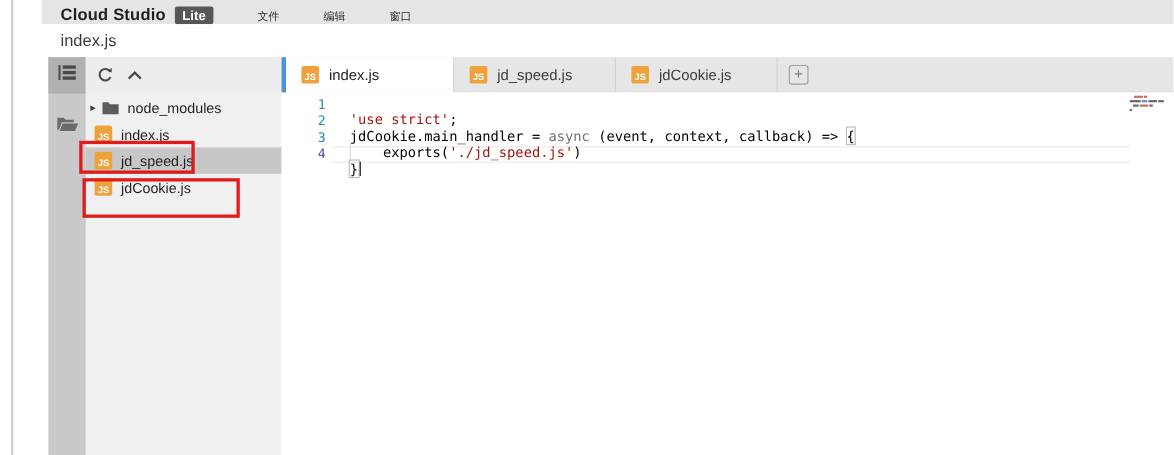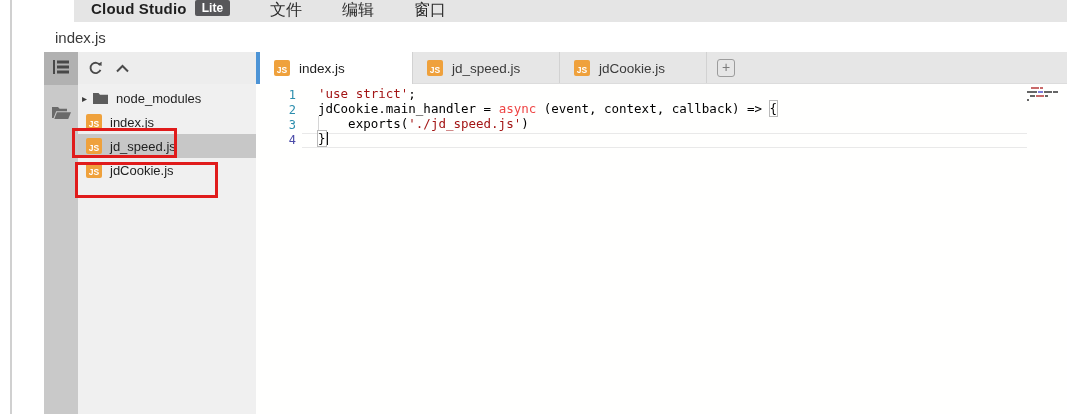--- a/index.html
+++ b/index.html
@@ -6,24 +6,24 @@
   html,body { background:#fff; }
   .page {
     position:relative; width:1067px; height:414px; overflow:hidden;
     background:#fff; font-family:"Liberation Sans", sans-serif;
   }
   .v-line { position:absolute; left:10px; top:0; width:2px; height:100%; background:#d0d0d0; }
 
   .app { position:absolute; left:38px; top:0; width:1029px; height:414px; display:flex; flex-direction:column; }
 
   
-  .menubar { height:22px; background:#e5e5e5; display:flex; align-items:flex-start; flex-shrink:0;margin-left:36px; }
+  .menubar { height:22px; background:#e5e5e5; display:flex; align-items:flex-end; flex-shrink:0; }
   .brand { font-weight:bold; font-size:15px; color:#1f1f1f; margin-left:17px; letter-spacing:.2px; }
   .badge { background:#57575a; color:#fff; font-size:12px; font-weight:bold; padding:1px 7px; border-radius:2px; margin-left:8px; }
-  .menu-item { font-size:16px; color:#2c2c2c; margin-left:40px; cursor:default; }
+  .menu-item { font-size:10px; color:#2c2c2c; margin-left:40px; cursor:default; }
   .menu-item:first-of-type { margin-left:31px; }
 
   
   .breadcrumb { height:30px; background:#fff; display:flex; align-items:center; padding-left:17px; font-size:15px; color:#3a3a3a; flex-shrink:0; }
 
   
   .body { flex:1; display:flex; min-height:0; padding-left:6px; background:#fff; }
 
   .activity { width:34px; background:#c9c9c9; flex-shrink:0; }
   .activity-cell { height:33px; background:#b1b1b1; display:flex; align-items:center; justify-content:center; }
@@ -54,25 +54,25 @@
   .tab { width:147px; display:flex; align-items:center; gap:9px; padding-left:14px; font-size:13.5px; color:#3b3b3b; border-right:1px solid #d2d2d2; flex-shrink:0; }
   .tab.active { width:153px; background:#fff; position:relative; z-index:1; color:#222; }
   .plus-wrap { display:flex; align-items:center; margin-left:10px; }
   .plus-btn { width:18px; height:18px; border:1px solid #9c9c9c; border-radius:3px; color:#7b7b7b; font-size:14px; line-height:15px; text-align:center; background:transparent; }
 
   .editor { flex:1; background:#fffffe; display:flex; position:relative; min-width:0;
     font-family:"DejaVu Sans Mono","Liberation Mono",monospace; font-size:12.5px; }
   .gutter { width:46px; flex-shrink:0; padding-top:4px; }
   .ln { height:15px; line-height:15px; text-align:right; padding-right:6px; font-size:12px; color:#2b8dad; }
   .ln.active-ln { color:#4a4aa8; }
-  .code-area { flex:1; padding-top:2px; position:relative; min-width:0; }
+  .code-area { flex:1; padding-top:17px; position:relative; min-width:0; }
   .code-line { height:15px; line-height:15px; white-space:pre; padding-left:16px; position:relative; color:#000; }
   .tok-plain { color:#000; }
   .tok-string { color:#a31515; }
-  .tok-keyword { color:#ef4444; }
+  .tok-keyword { color:#737373; }
   .tok-bracket { color:#000; border:1px solid #b9b9b9; margin:-1px; }
   .cursor { display:inline-block; width:1.5px; height:13px; background:#111; vertical-align:-2px; margin-left:1px; }
   .indent-guide { position:absolute; left:16px; top:0; height:100%; width:1px; background:#d6d6d6; }
   .current-line { position:absolute; left:0; right:40px; top:49px; height:15px; border-top:1px solid #e9e9e9; border-bottom:1px solid #e9e9e9; }
 
   .minimap { position:absolute; top:3px; right:7px; width:33px; }
   .mm-row { height:2px; margin-bottom:2px; position:relative; }
   .mm-seg { position:absolute; top:0; height:2px; }
 
   

